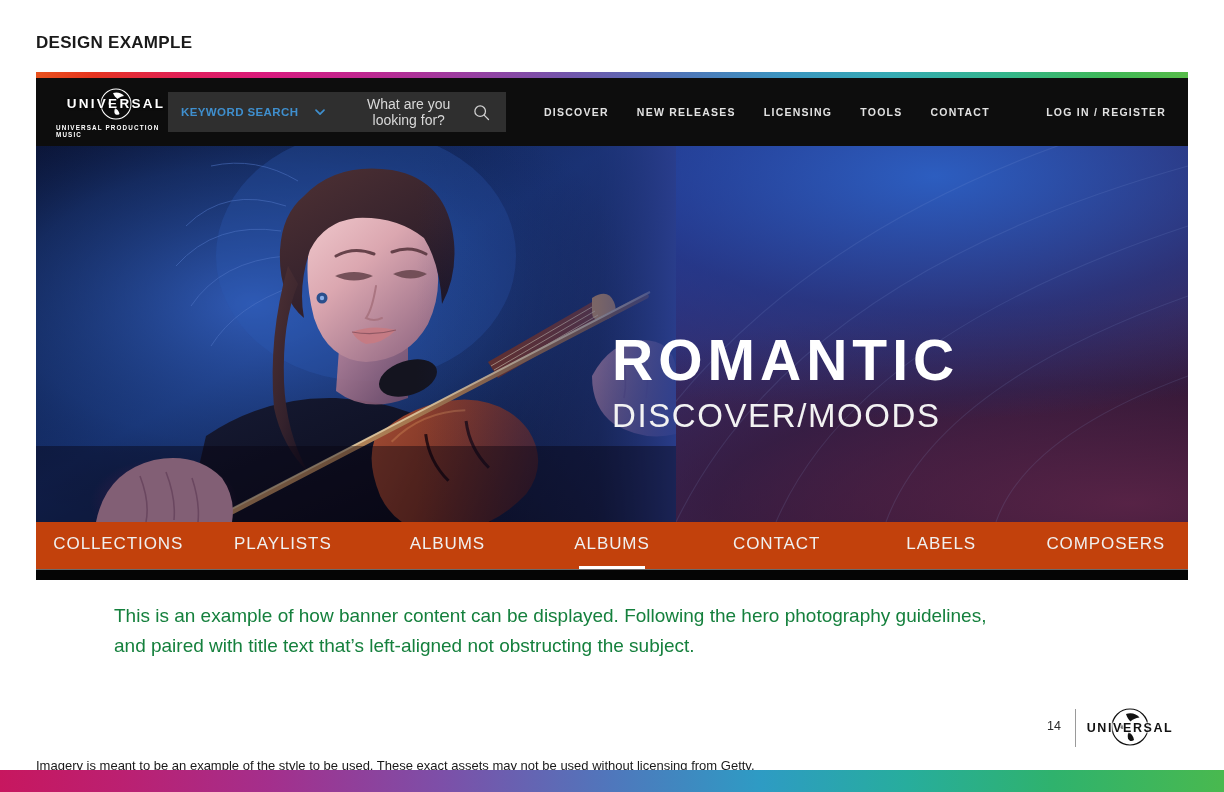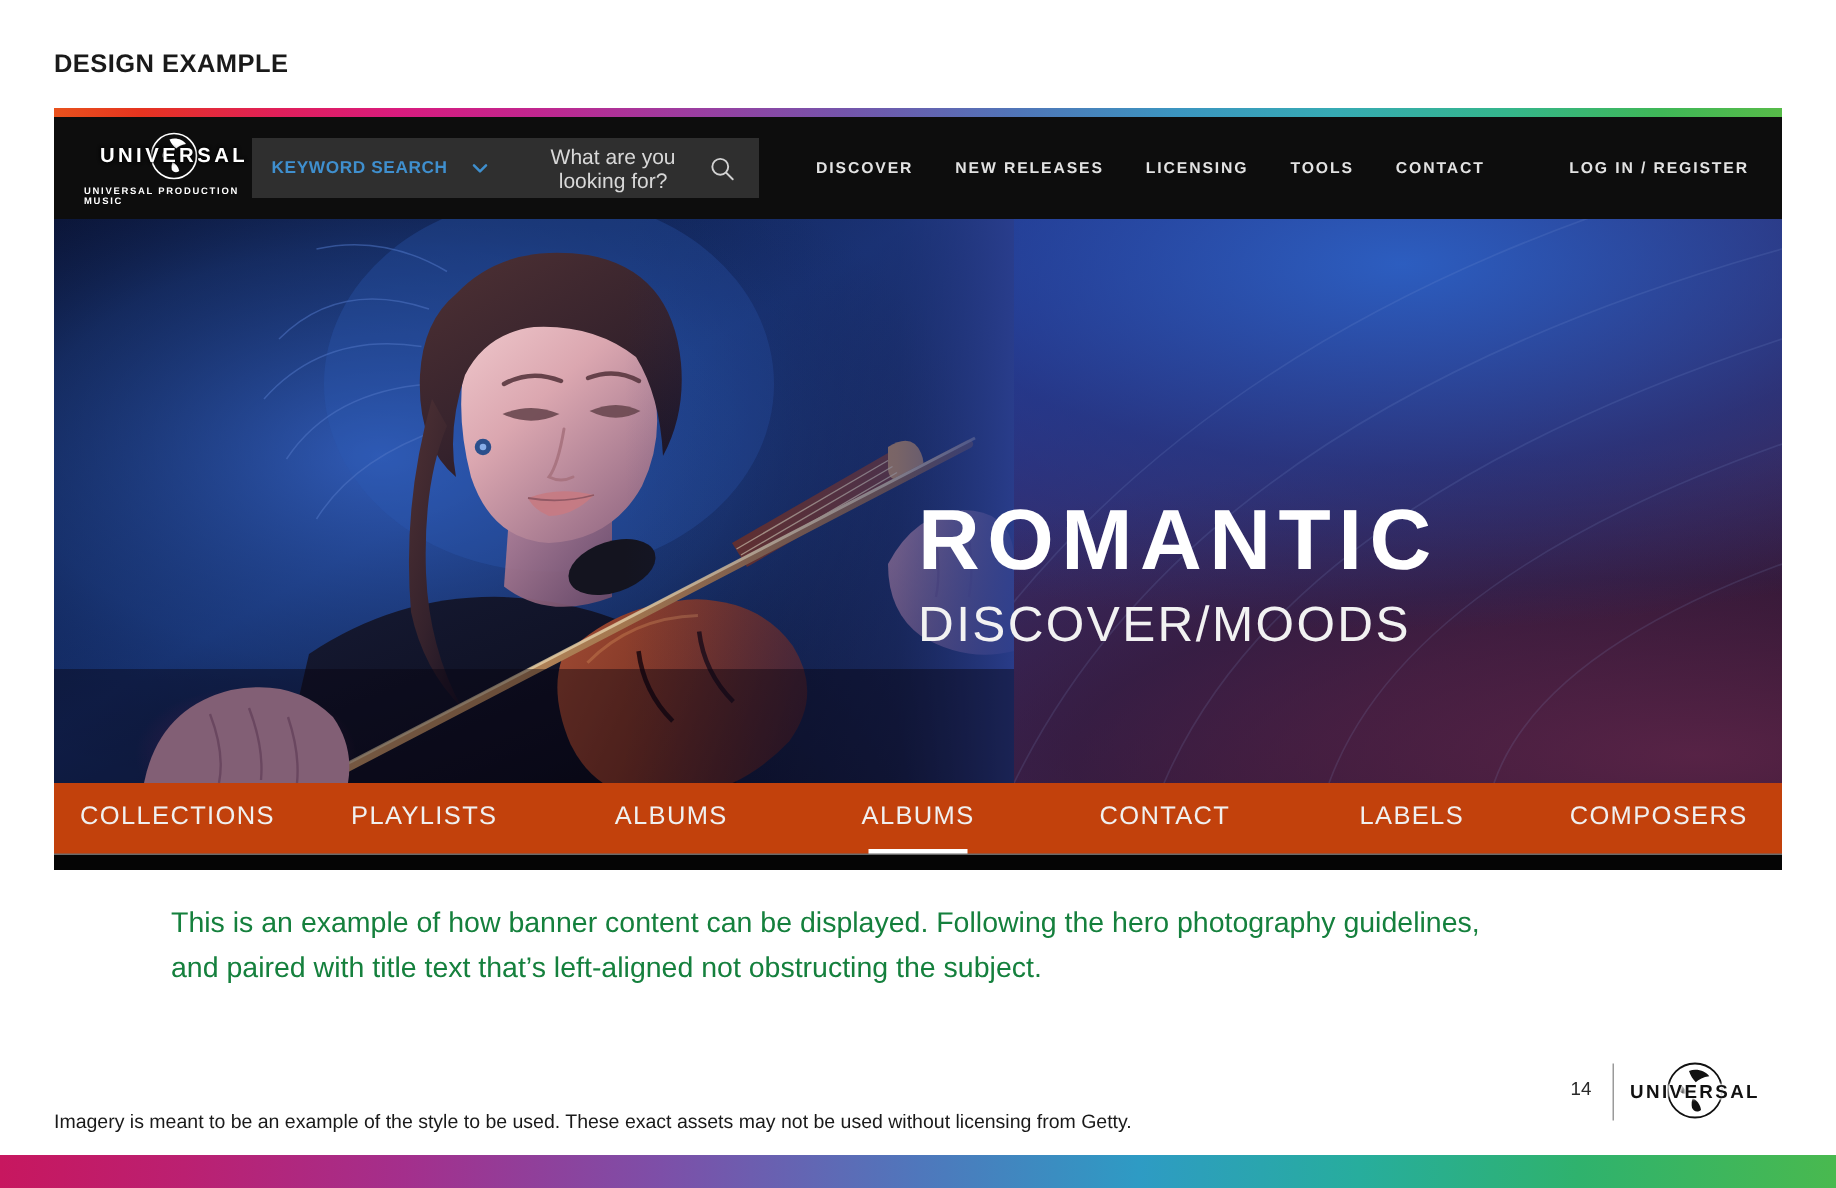--- a/index.html
+++ b/index.html
@@ -273,21 +273,21 @@
     top: 601px;
     width: 880px;
     font-size: 19px;
     line-height: 30px;
     color: #15803d;
   }
 
   .disclaimer {
     position: absolute;
     left: 36px;
-    top: 740px;
+    top: 758px;
     font-size: 13px;
     color: #1a1a1a;
   }
 
   
   .page-num {
     position: absolute;
     left: 1047px;
     top: 719px;
     font-size: 12.5px;

